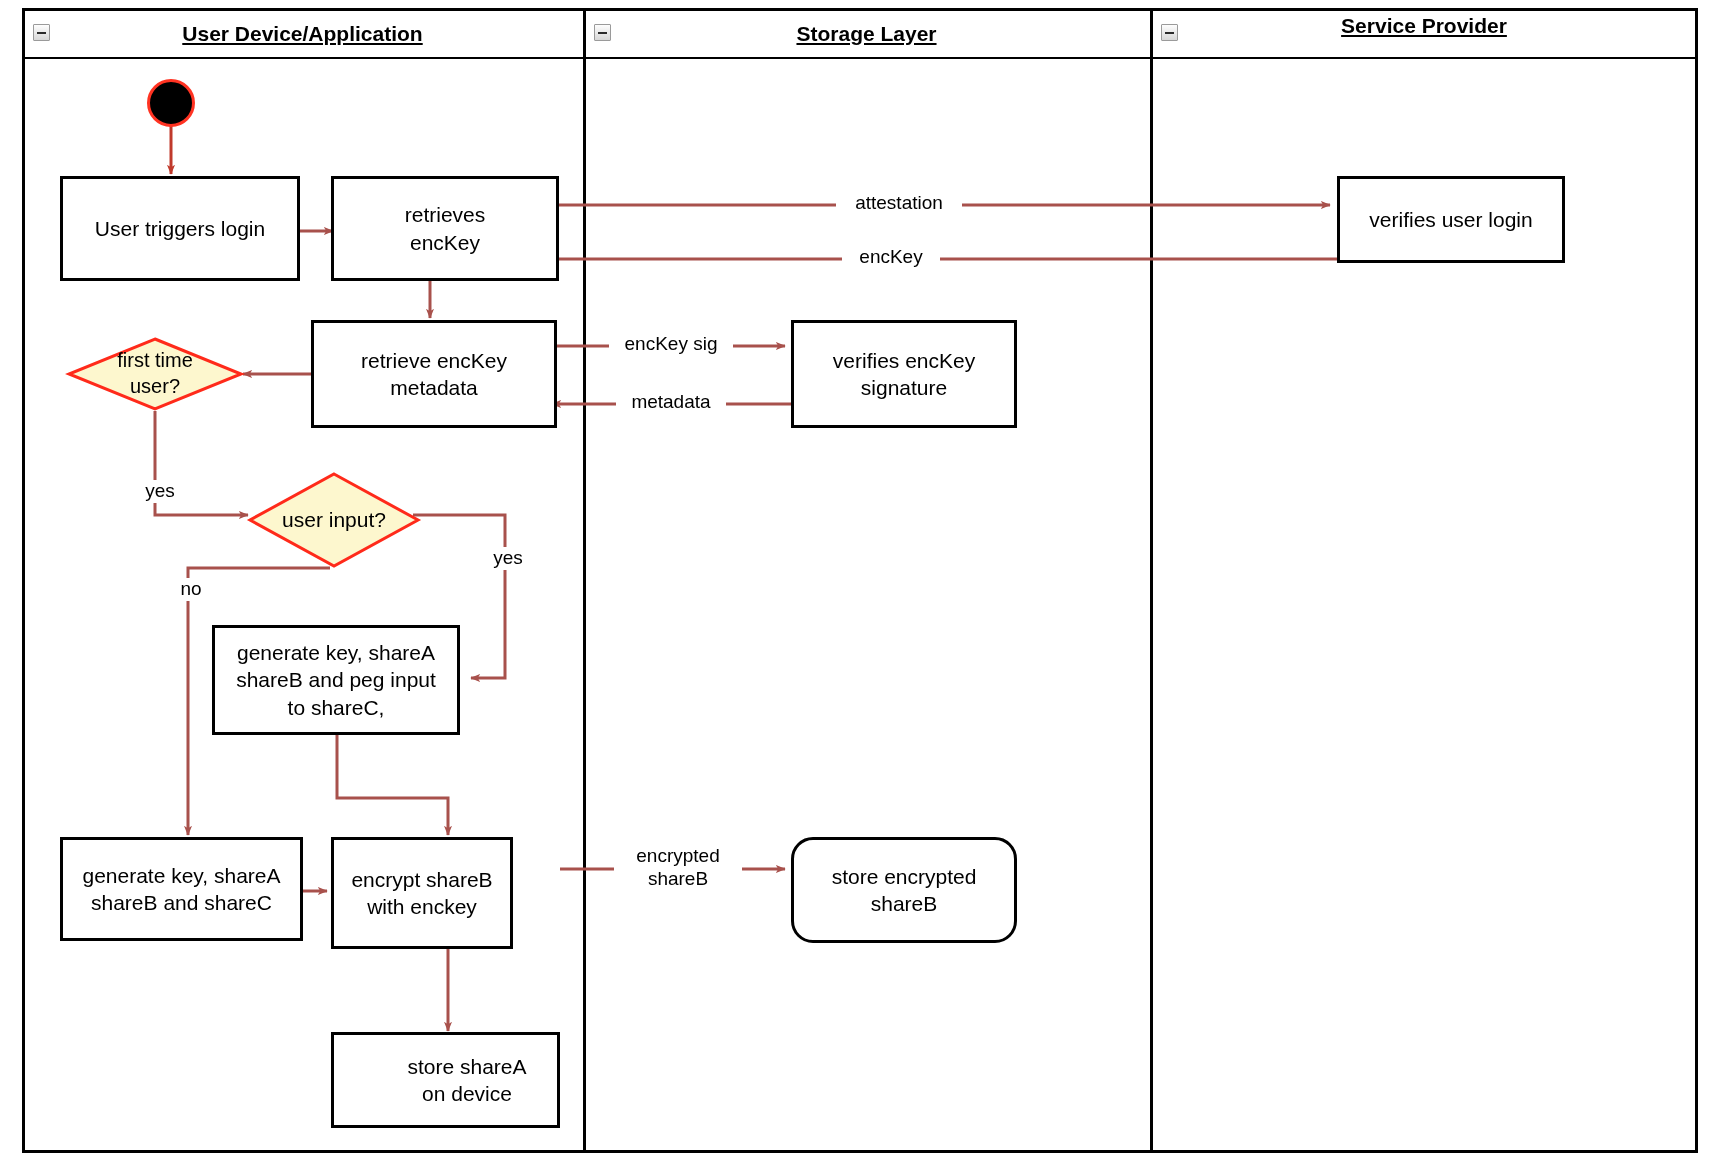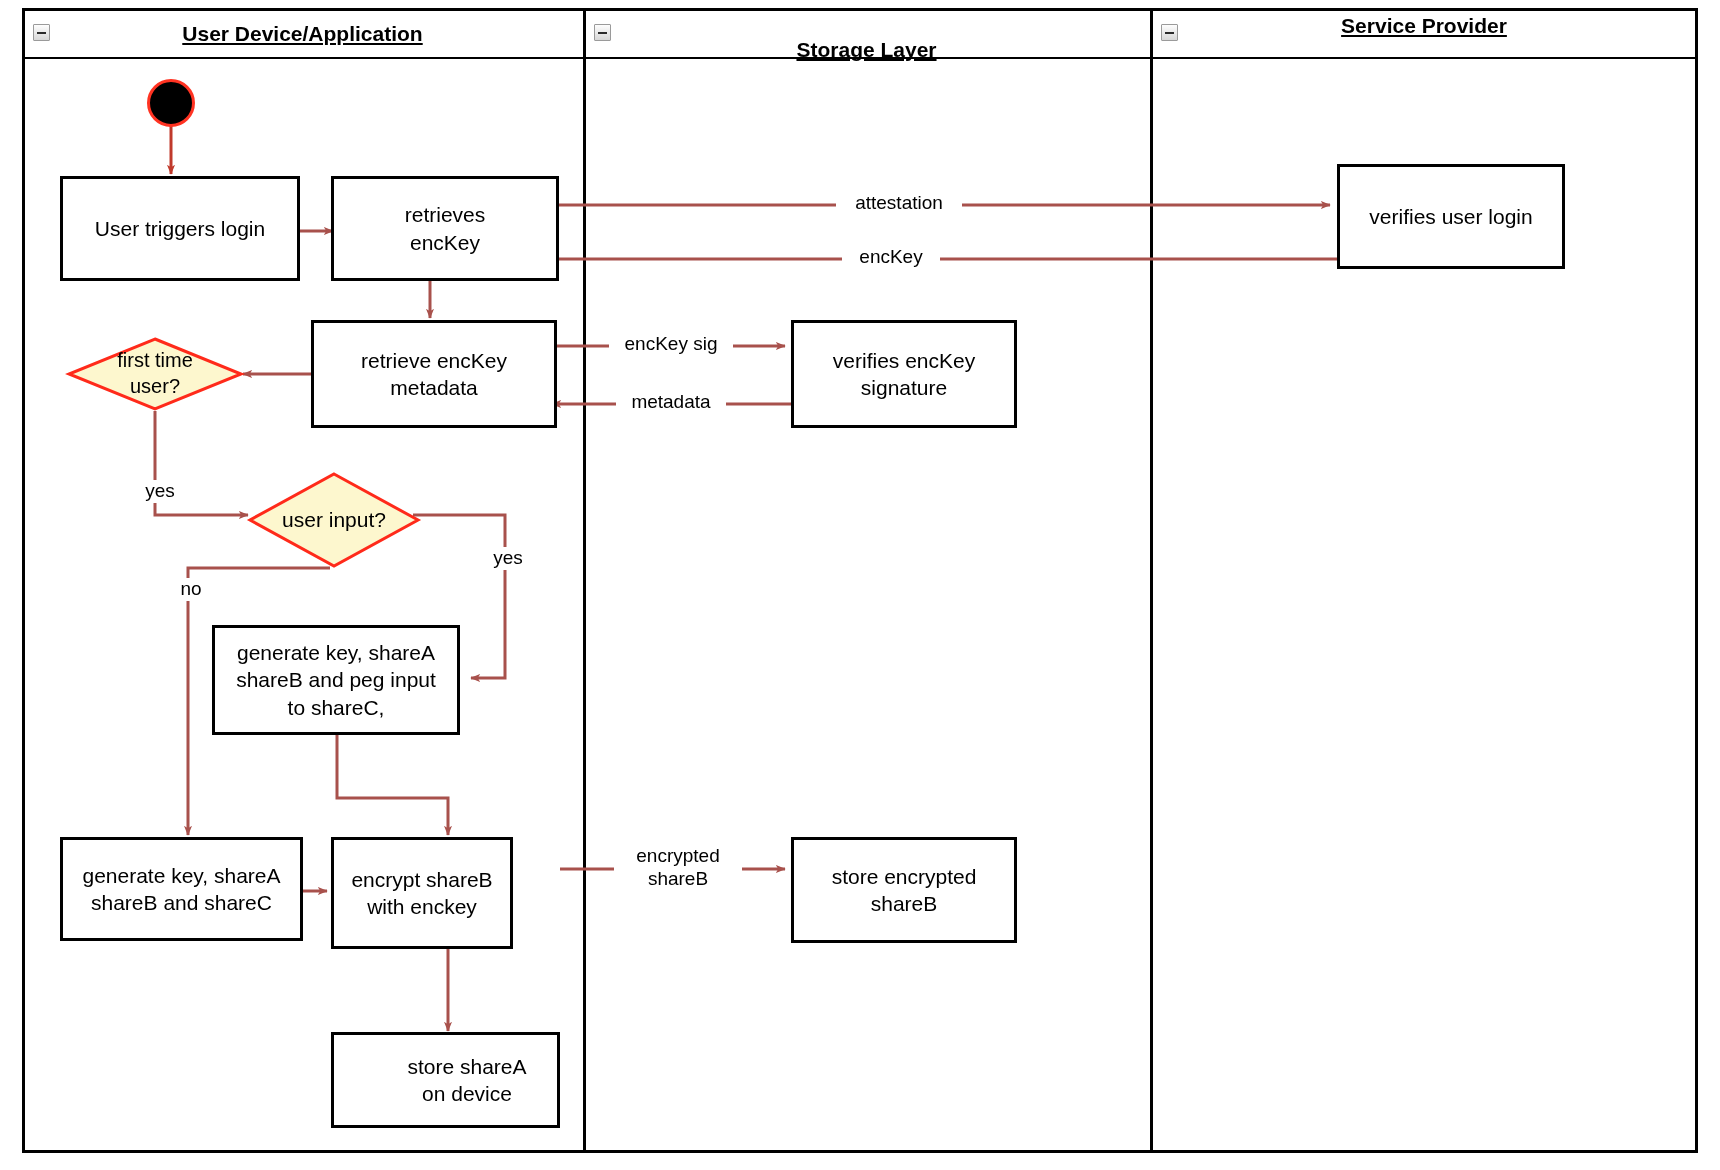--- a/index.html
+++ b/index.html
@@ -41,21 +41,21 @@
   <div class="lane-divider" style="left:1150px;top:8px;height:1145px;"></div>
 
   <div class="collapse-icon" style="left:33px;top:24px;">
       <i></i>
     </div>
   <div class="lane-title" style="left:22px;top:10px;width:561px;height:47px;">User Device/Application</div>
 
   <div class="collapse-icon" style="left:594px;top:24px;">
       <i></i>
     </div>
-  <div class="lane-title" style="left:583px;top:26px;width:567px;height:47px;">Storage Layer</div>
+  <div class="lane-title" style="left:583px;top:10px;width:567px;height:47px;">Storage Layer</div>
 
   <div class="collapse-icon" style="left:1161px;top:24px;">
       <i></i>
     </div>
   <div class="lane-title" style="left:1150px;top:2px;width:548px;height:47px;">Service Provider</div>
 
   <svg id="wires" viewBox="0 0 1720 1170" xmlns="http://www.w3.org/2000/svg">
     <defs>
       <marker id="ah" markerWidth="10" markerHeight="8" refX="9.2" refY="4" orient="auto" markerUnits="userSpaceOnUse">
         <path d="M0,0 L10,4 L0,8 L2.4,4 Z" fill="#a8514c"></path>
@@ -98,21 +98,21 @@
     </g>
   </svg>
 
   <div class="start-node" style="left:147px;top:79px;width:48px;height:48px;"></div>
 
   <div class="node" style="left:60px;top:176px;width:240px;height:105px;">User triggers login</div>
 
   <div class="node" style="left:331px;top:176px;width:228px;height:105px;">retrieves
 encKey</div>
 
-  <div class="node" style="left:1337px;top:164px;width:228px;height:105px;">verifies user login</div>
+  <div class="node" style="left:1337px;top:176px;width:228px;height:87px;">verifies user login</div>
 
   <div class="node" style="left:311px;top:320px;width:246px;height:108px;">retrieve encKey
 metadata</div>
 
   <div class="node" style="left:791px;top:320px;width:226px;height:108px;">verifies encKey signature</div>
 
   <div class="diamond-wrap" style="left:67px;top:337px;width:176px;height:74px;">
     <svg width="176" height="74" viewBox="0 0 176 74" xmlns="http://www.w3.org/2000/svg">
       <polygon points="88,2 174,37 88,72 2,37" fill="#fdf7ce" stroke="#ff2a1a" stroke-width="3"></polygon>
     </svg>
@@ -130,21 +130,21 @@
   <div class="node" style="left:212px;top:625px;width:248px;height:110px;">generate key, shareA
 shareB and peg input
 to shareC,</div>
 
   <div class="node" style="left:60px;top:837px;width:243px;height:104px;">generate key, shareA
 shareB and shareC</div>
 
   <div class="node" style="left:331px;top:837px;width:182px;height:112px;">encrypt shareB
 with enckey</div>
 
-  <div class="node" style="left:791px;top:837px;width:226px;height:106px;">store encrypted
+  <div class="node" style="left:791px;top:837px;width:226px;height:106px;border-radius:22px;">store encrypted
 shareB</div>
 
   <div class="node" style="left:331px;top:1032px;width:229px;height:96px;padding-left:47px;">store shareA
 on device</div>
 
   <div class="edge-label" style="left:836px;top:192px;width:120px;">attestation</div>
 
   <div class="edge-label" style="left:842px;top:246px;width:92px;">encKey</div>
 
   <div class="edge-label" style="left:609px;top:333px;width:118px;">encKey sig</div>

